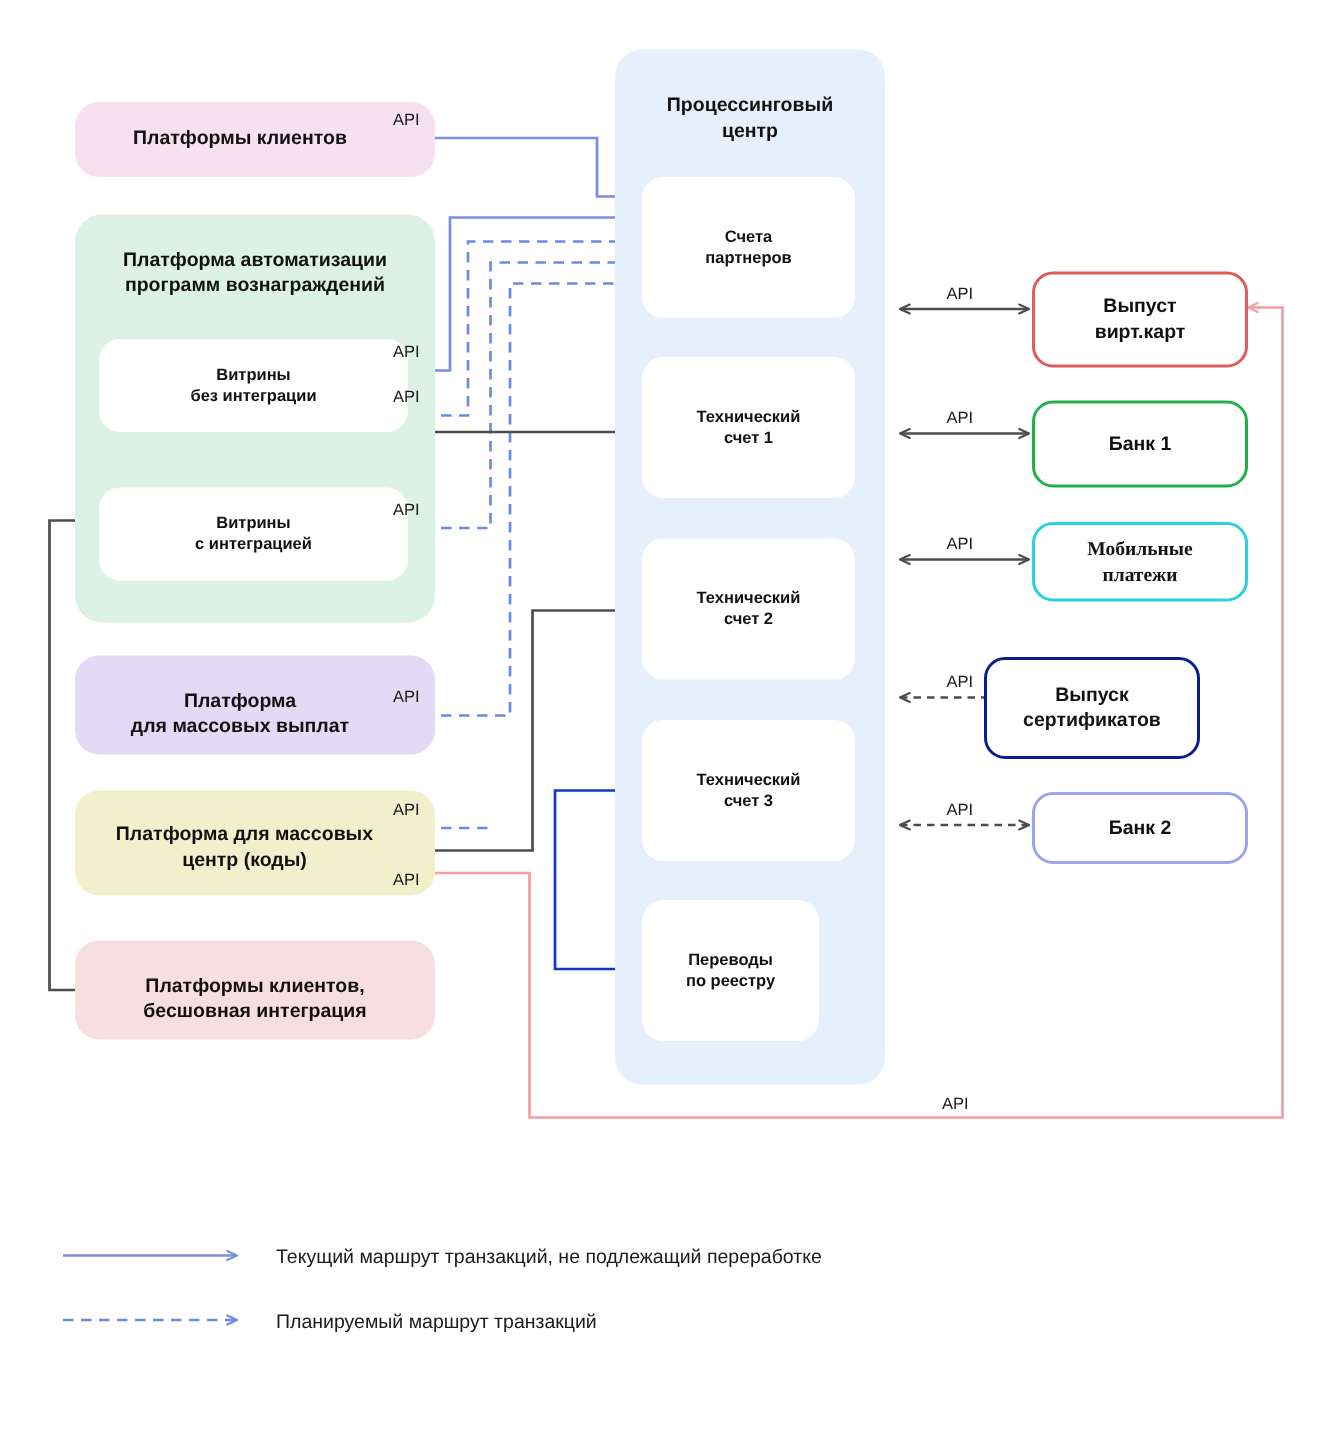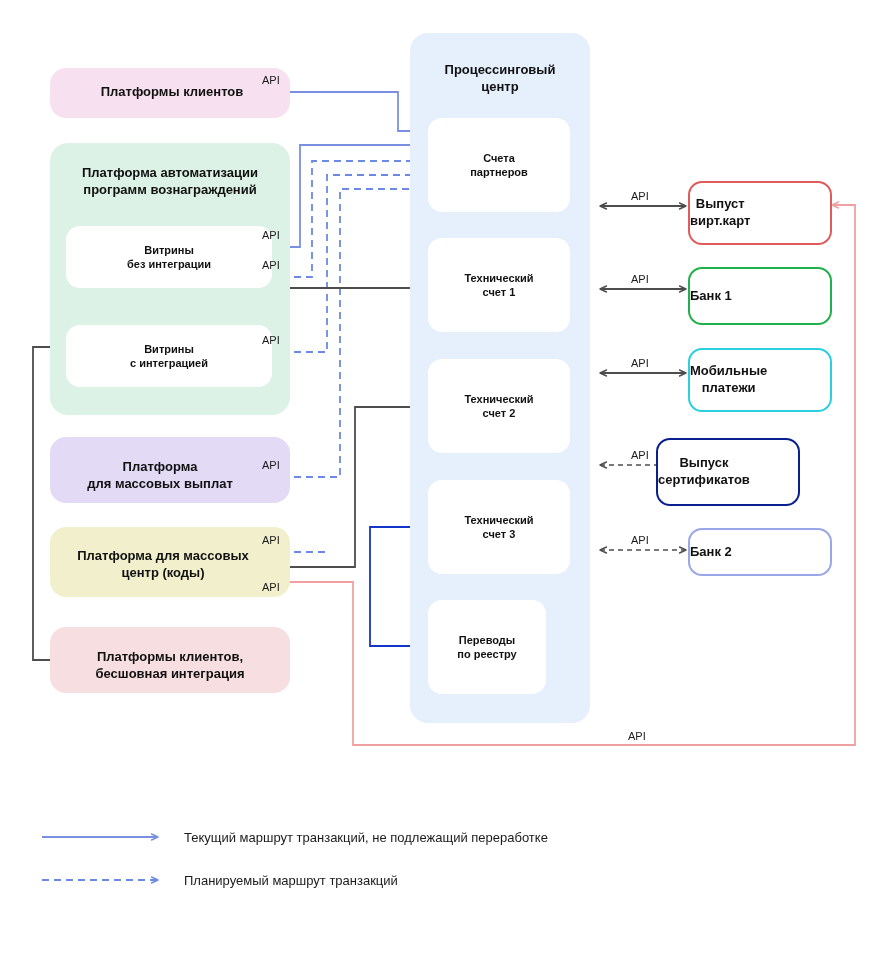--- a/index.html
+++ b/index.html
@@ -49,20 +49,21 @@
     font-weight: bold;
     font-size: 11px;
     line-height: 1.3;
     z-index: 2;
   }
   .extbox {
     position: absolute;
     box-sizing: border-box;
     display: flex;
     align-items: center;
+    justify-content: center;
     text-align: center;
     background: #ffffff;
     border-radius: 14px;
     border-width: 2px;
     border-style: solid;
     font-weight: bold;
     font-size: 13px;
     line-height: 1.3;
     z-index: 3;
   }
@@ -149,21 +150,21 @@
   <path d="M268,582 L353,582 L353,745 L855,745 L855,205 L832,205" fill="none" stroke="#f0a0a0" stroke-width="1.8" marker-end="url(#ah-pink)"></path>
 
   <path d="M600,206 L686,206" fill="none" stroke="#4d4d4d" stroke-width="1.8" marker-end="url(#ah-grey)" marker-start="url(#ah-grey-start)"></path>
   <path d="M600,289 L686,289" fill="none" stroke="#4d4d4d" stroke-width="1.8" marker-end="url(#ah-grey)" marker-start="url(#ah-grey-start)"></path>
   <path d="M600,373 L686,373" fill="none" stroke="#4d4d4d" stroke-width="1.8" marker-end="url(#ah-grey)" marker-start="url(#ah-grey-start)"></path>
   <path d="M600,465 L686,465" fill="none" stroke="#4d4d4d" stroke-width="1.6" stroke-dasharray="5 4" marker-end="url(#ah-grey)" marker-start="url(#ah-grey-start)"></path>
   <path d="M600,550 L686,550" fill="none" stroke="#4d4d4d" stroke-width="1.6" stroke-dasharray="5 4" marker-end="url(#ah-grey)" marker-start="url(#ah-grey-start)"></path>
 </svg>
 
 <div class="panel" style="left:50px; top:68px; width:240px; height:50px; background:#f7e0ef; border-radius:16px; z-index:2;"></div>
-<div class="group-title" style="left:62px; top:84px; width:220px;">
+<div class="group-title" style="left:50px; top:84px; width:220px;">
   <span>Платформы клиентов</span>
 </div>
 <div class="api-label" style="left:262px; top:74px;">API</div>
 
 <div class="panel" style="left:50px; top:143px; width:240px; height:272px; background:#ddf2e6; border-radius:18px;"></div>
 <div class="group-title" style="left:54px; top:165px; width:232px;">
   <div>Платформа автоматизации</div>
   <div>программ вознаграждений</div>
 </div>
 
@@ -250,21 +251,21 @@
 </div>
 <div class="api-label" style="left:631px; top:190px;">API</div>
 
 <div class="extbox" style="left:688px; top:267px; width:144px; height:58px; border-color:#21b049;">
   <div>
     <div>Банк 1</div>
   </div>
 </div>
 <div class="api-label" style="left:631px; top:273px;">API</div>
 
-<div class="extbox" style="left:688px; top:348px; width:144px; height:64px; border-color:#2ad0e0;">
+<div class="extbox" style="left:688px; top:348px; width:144px; height:53px; border-color:#2ad0e0;font-family:Liberation Serif, serif;">
   <div>
     <div>Мобильные</div>
     <div>платежи</div>
   </div>
 </div>
 <div class="api-label" style="left:631px; top:357px;">API</div>
 
 <div class="extbox" style="left:656px; top:438px; width:144px; height:68px; border-color:#0a1f8f;">
   <div>
     <div>Выпуск</div>

